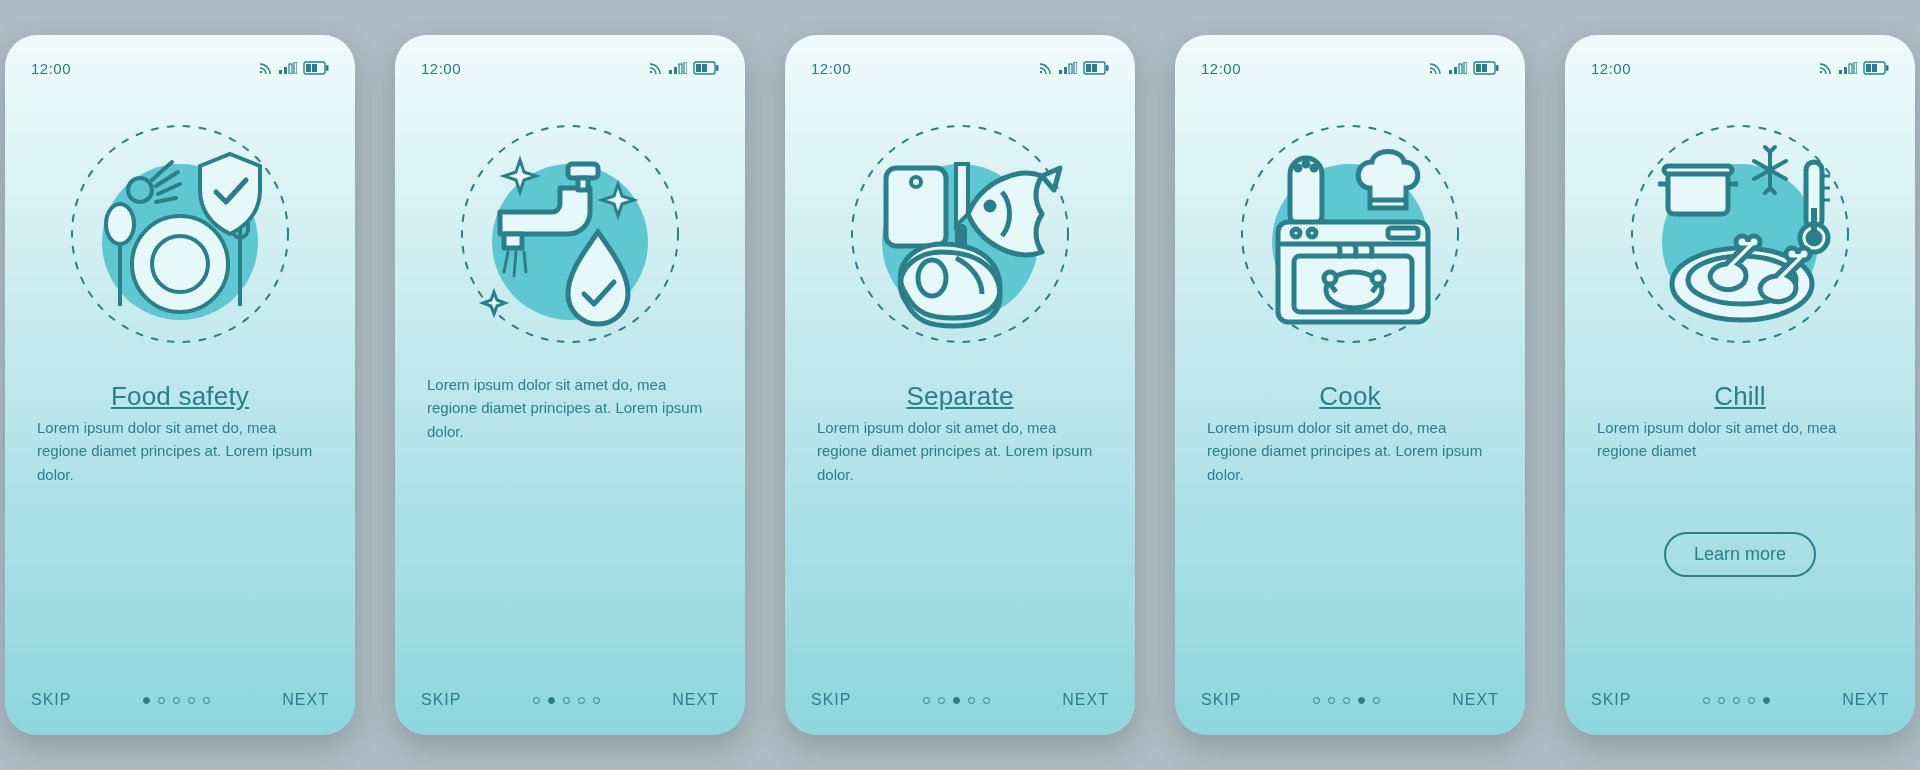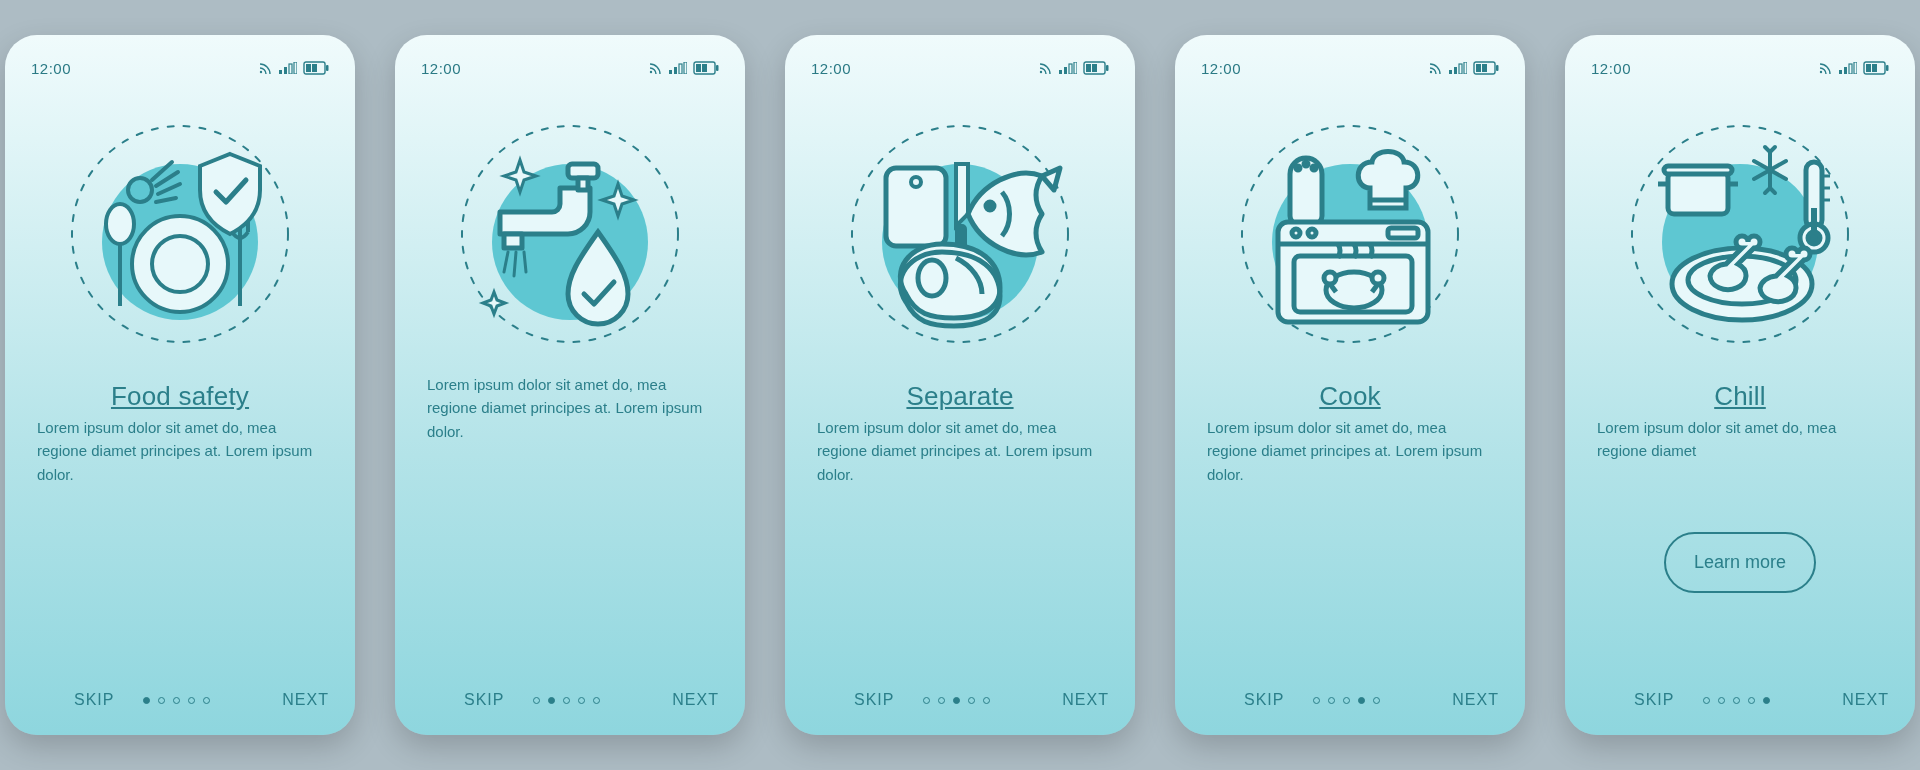--- a/index.html
+++ b/index.html
@@ -61,40 +61,40 @@
     line-height: 1.55;
     color: #2b7f8a;
     margin-top: 4px;
     padding: 0 6px;
     min-height: 96px;
   }
   .learn-more-btn {
     margin: 20px auto 0 auto;
     border: 2px solid #2b7f8a;
     border-radius: 999px;
-    padding: 18px 28px;
+    padding: 10px 28px;
     font-size: 18px;
     color: #2b7f8a;
     background: transparent;
     cursor: pointer;
     display: inline-block;
     width: fit-content;
     align-self: center;
   }
   .spacer { flex: 1 1 auto; }
   .nav-row {
     display: flex;
     align-items: center;
     justify-content: space-between;
     font-size: 16px;
     letter-spacing: 1px;
     color: #2b7f8a;
     margin-top: 10px;
   }
-  .nav-row .btn { cursor: pointer; margin-left: 43px; }
+  .nav-row .btn { cursor: pointer; }
   .dots { display: flex; gap: 8px; }
   .dot {
     width: 7px; height: 7px; border-radius: 50%;
     border: 1.6px solid #2b7f8a;
     background: transparent;
   }
   .dot.active { background: #2b7f8a; }
 </style>
 </head>
 <body>

